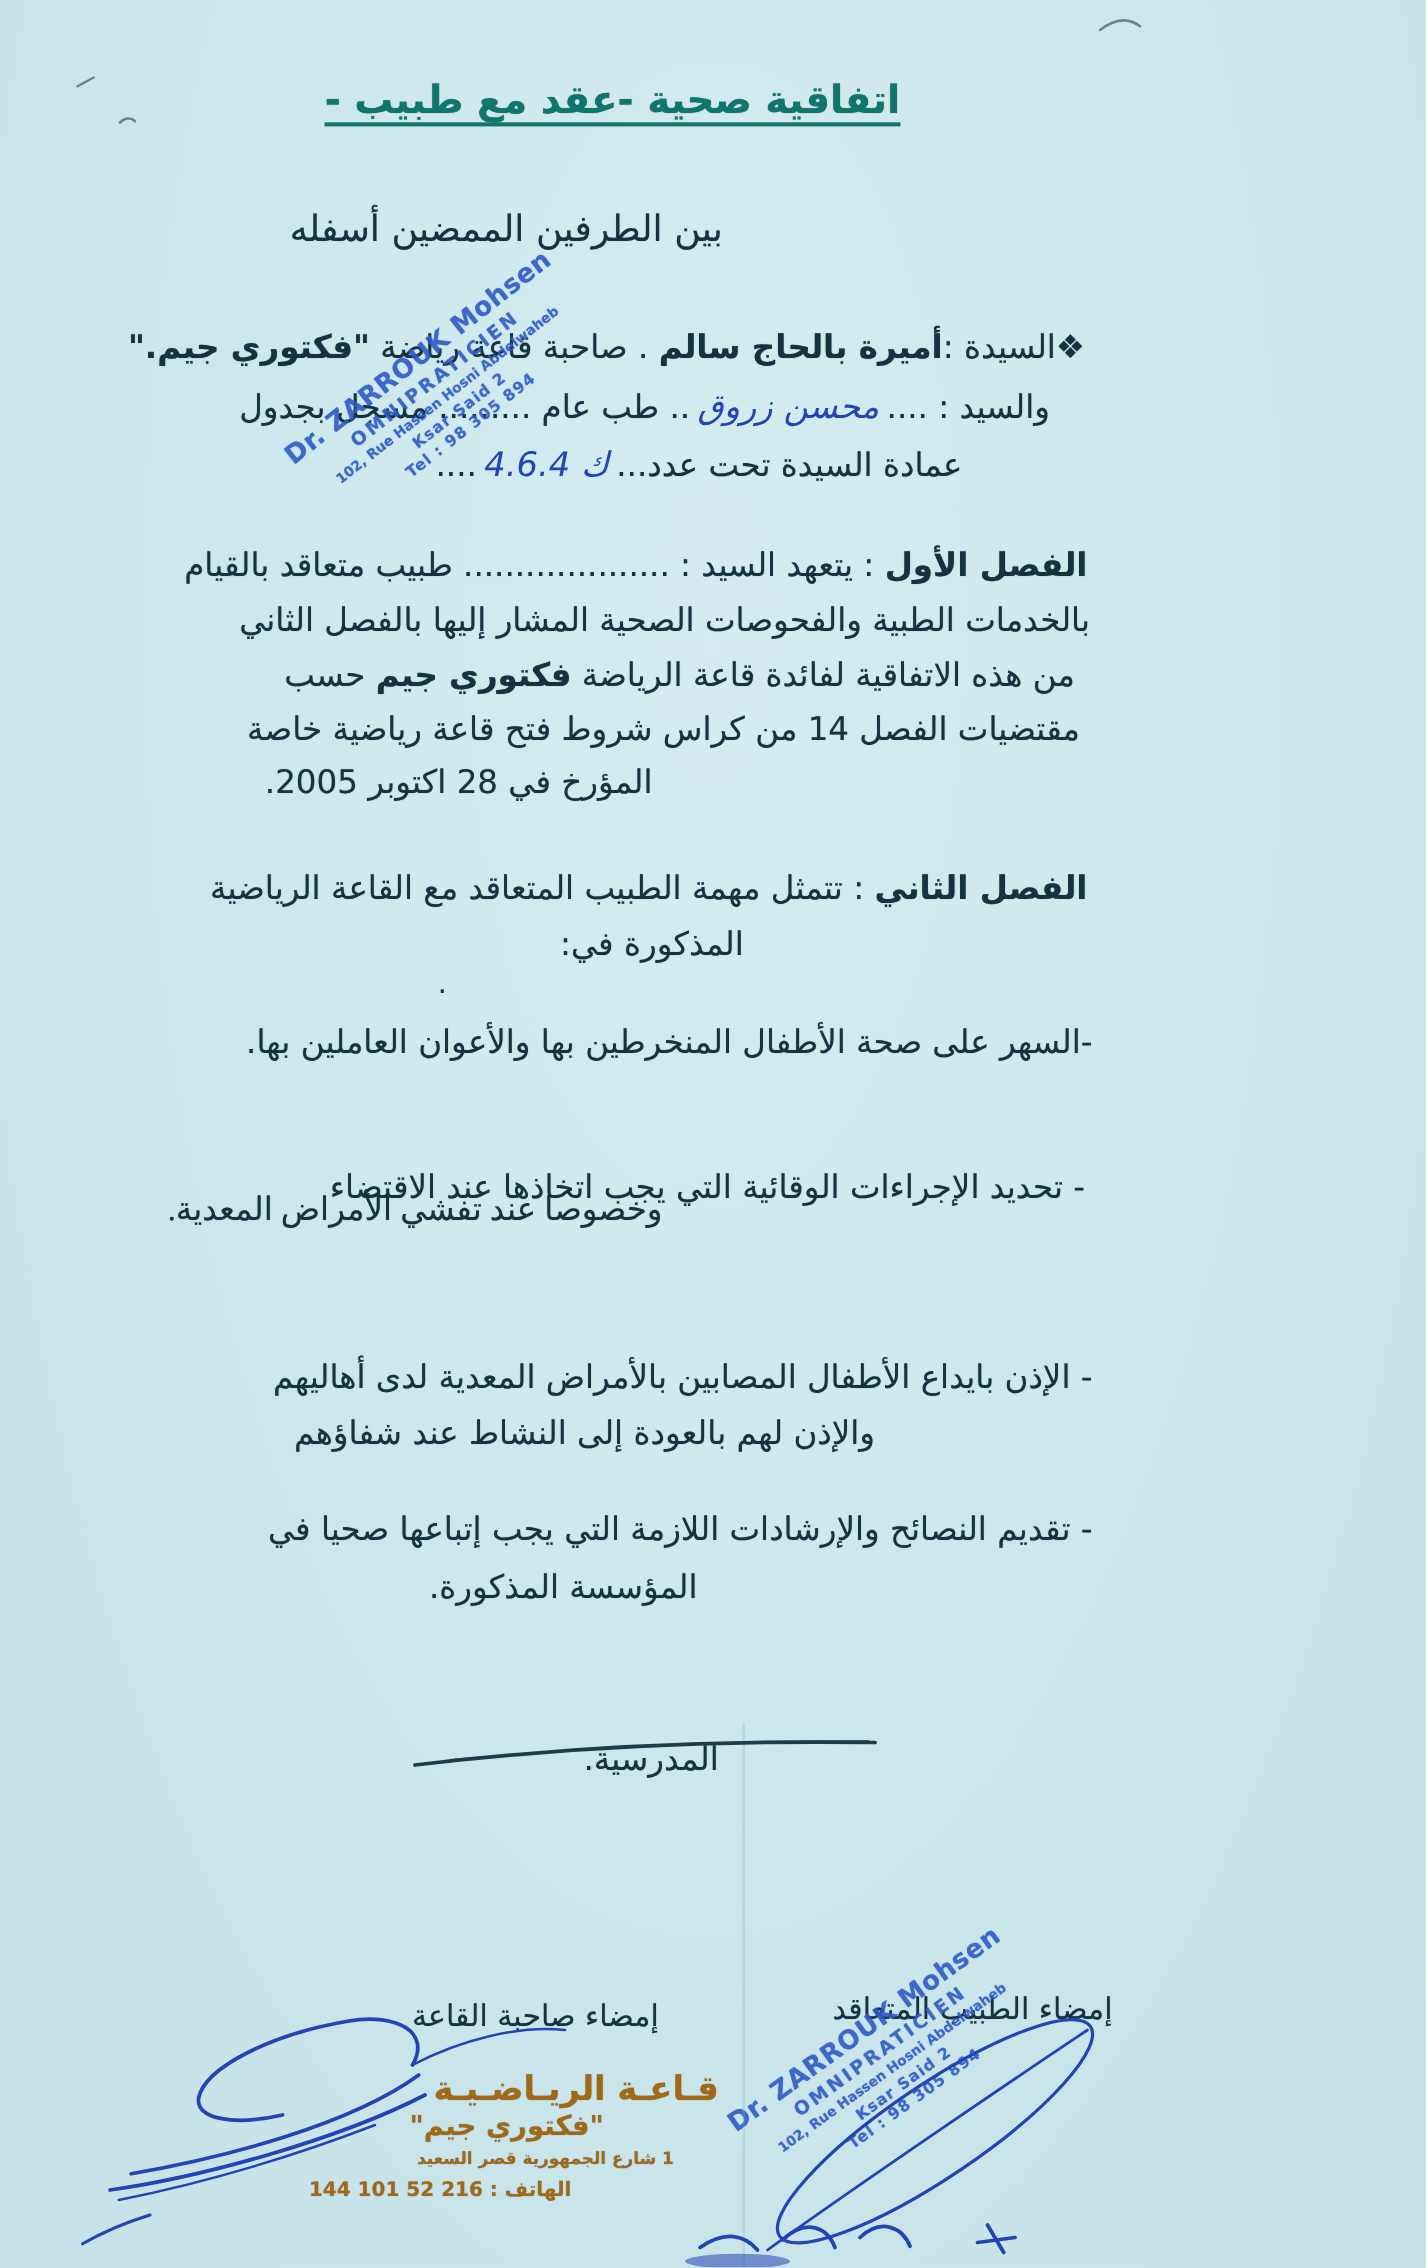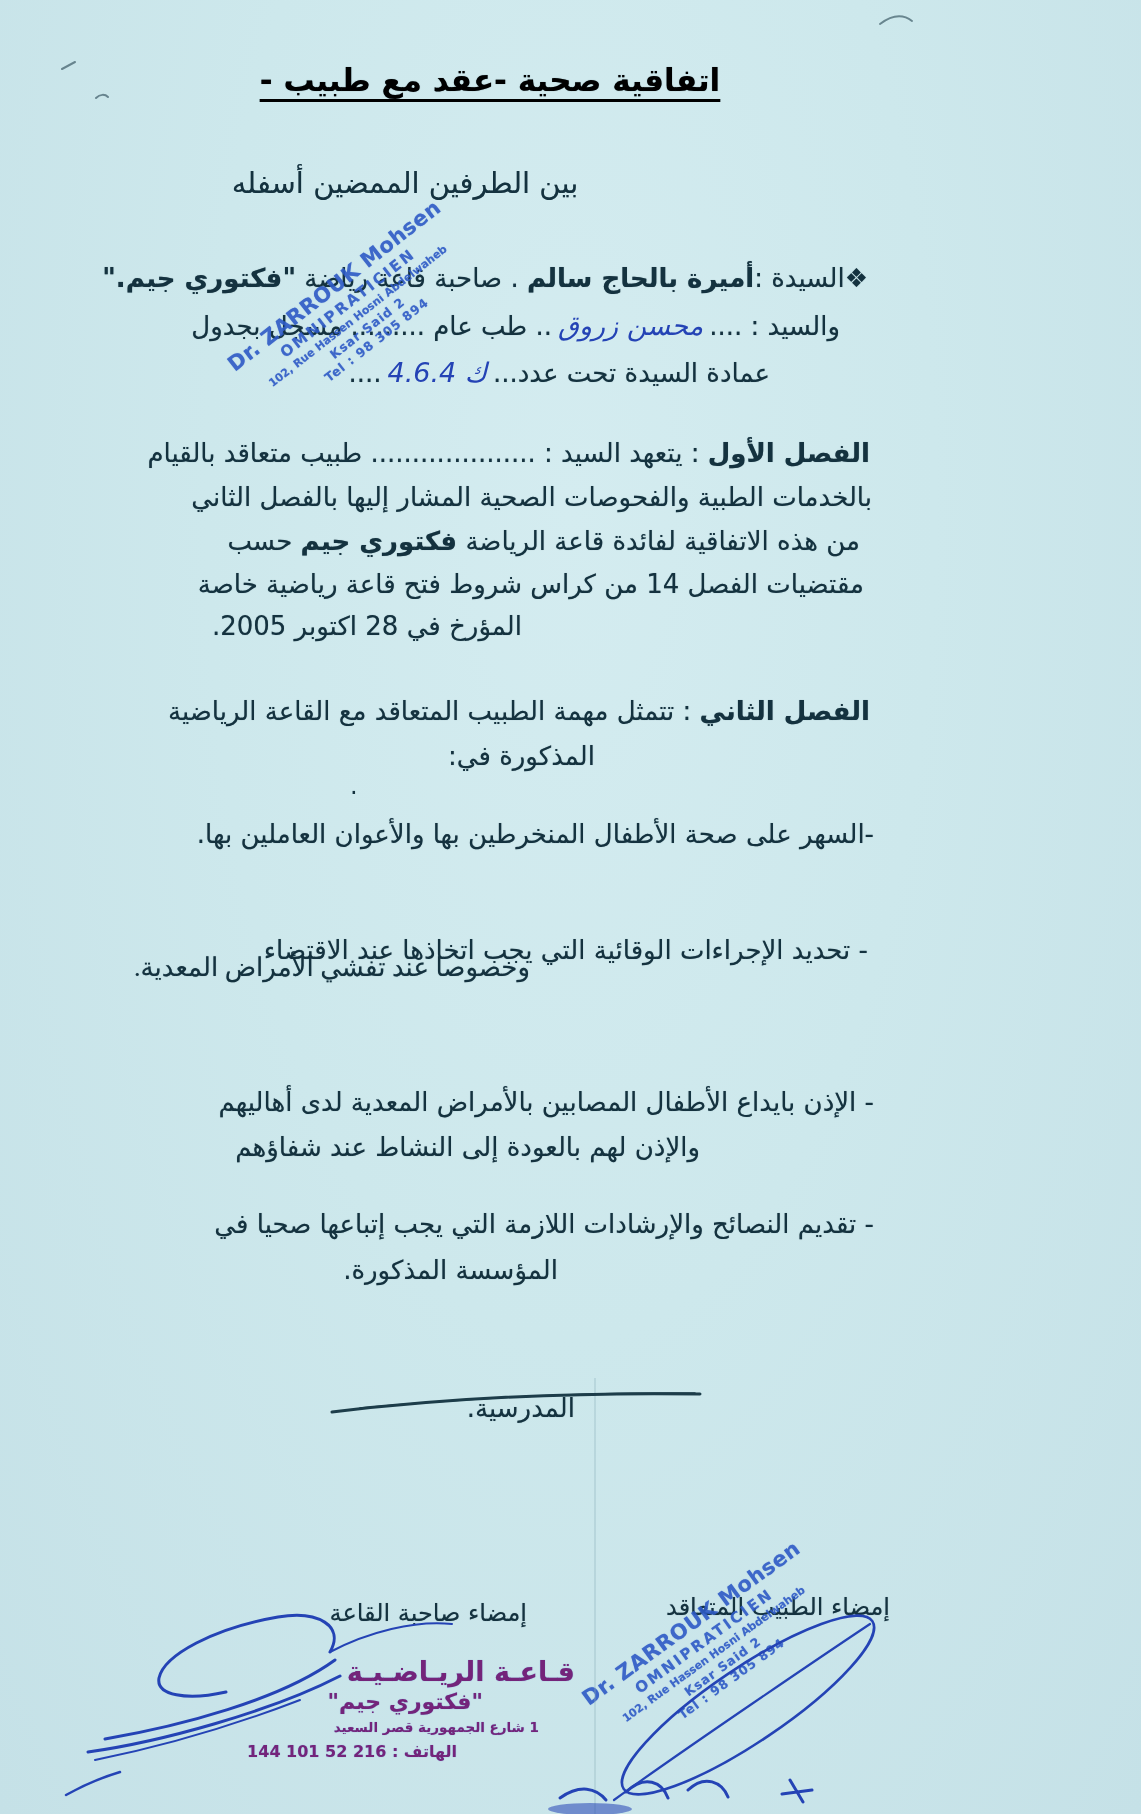--- a/index.html
+++ b/index.html
@@ -23,21 +23,21 @@
     text-shadow:0 0 .7px rgba(20,50,63,.55);
   }
   .b{font-weight:bold;}
   .u{text-decoration:underline;text-underline-offset:7px;text-decoration-thickness:2px;}
   .hw{
     color:var(--pen);font-style:italic;font-size:27px;letter-spacing:2px;
     text-shadow:none;padding:0 6px;
   }
   .title{
     position:absolute;left:230px;top:62px;width:520px;text-align:center;
-    direction:rtl;font-size:31px;font-weight:bold;color:#000000;
+    direction:rtl;font-size:31px;font-weight:bold;color:#0f766e;
     text-decoration:underline;text-underline-offset:8px;text-decoration-thickness:2.5px;
     text-shadow:0 0 .8px rgba(15,46,59,.6);
   }
   .subtitle{
     position:absolute;left:180px;top:166px;width:450px;text-align:center;
     direction:rtl;font-size:29px;color:var(--ink);text-shadow:0 0 .6px rgba(20,50,63,.5);
   }
   .stamp{
     position:absolute;color:var(--stamp);text-align:center;font-weight:bold;
     opacity:.9;pointer-events:none;text-shadow:0 0 1px rgba(46,90,198,.55);
@@ -45,21 +45,21 @@
   .stamp div{line-height:1.25;}
   .st-name{font-size:21px;letter-spacing:.5px;}
   .st-title{font-size:15px;letter-spacing:2.5px;}
   .st-addr1{font-size:11px;}
   .st-addr2{font-size:12.5px;letter-spacing:1px;}
   .st-tel{font-size:12.5px;letter-spacing:1px;}
   .stamp-top{left:188px;top:266px;width:332px;transform:rotate(-38deg);}
   .stamp-bottom{left:540px;top:1604px;width:340px;transform:rotate(-36deg);}
   .gymstamp{
     position:absolute;right:566px;top:1656px;width:340px;direction:rtl;
-    color:#701a75;font-weight:bold;text-align:right;opacity:.95;
+    color:#a16207;font-weight:bold;text-align:right;opacity:.95;
     text-shadow:0 0 1px rgba(42,79,196,.5);pointer-events:none;
   }
   .gym-name{font-size:27px;letter-spacing:1px;}
   .gym-brand{font-size:22px;margin-right:92px;margin-top:2px;}
   .gym-addr{font-size:13.5px;margin-right:36px;margin-top:5px;}
   .gym-tel{font-size:16px;margin-right:118px;margin-top:7px;letter-spacing:1px;}
   svg.overlay{position:absolute;inset:0;pointer-events:none;}
   .crease{
     position:absolute;left:594px;top:1378px;width:2px;height:436px;
     background:rgba(140,175,185,.3);

